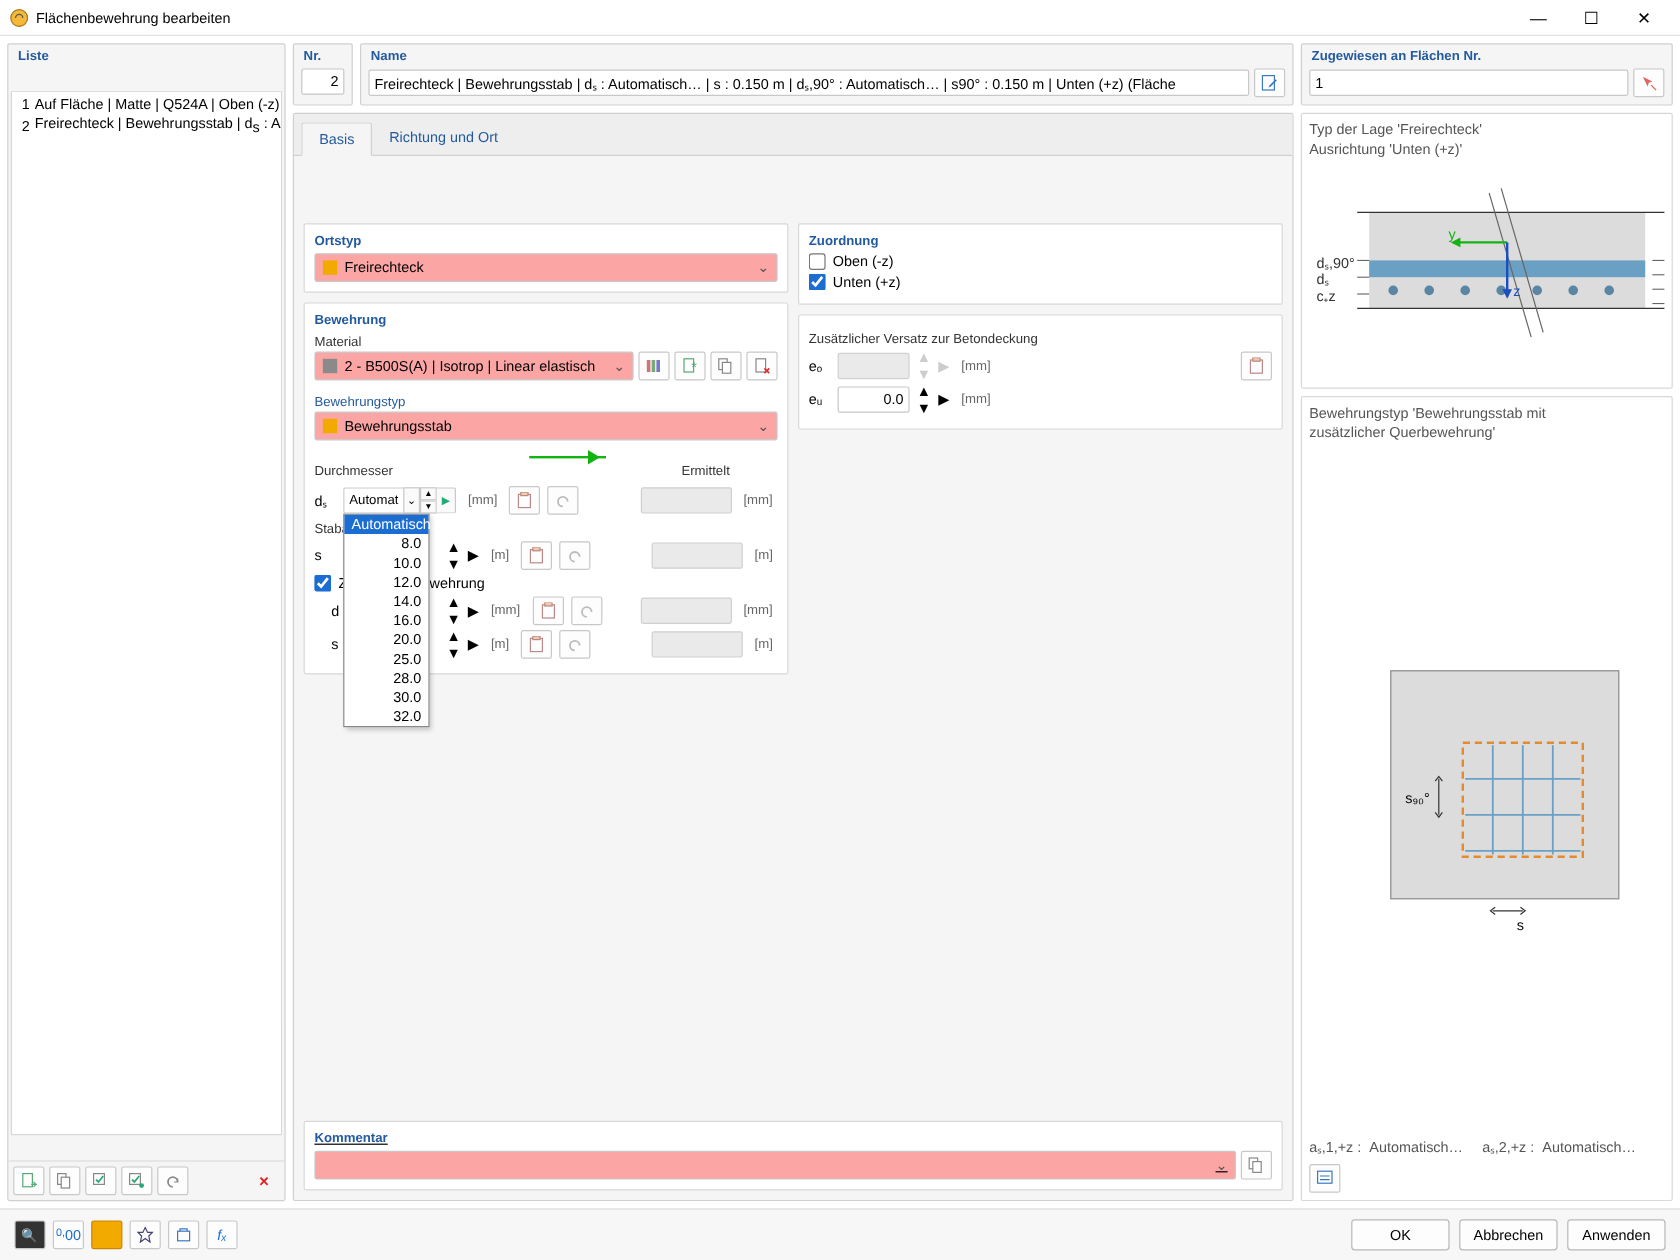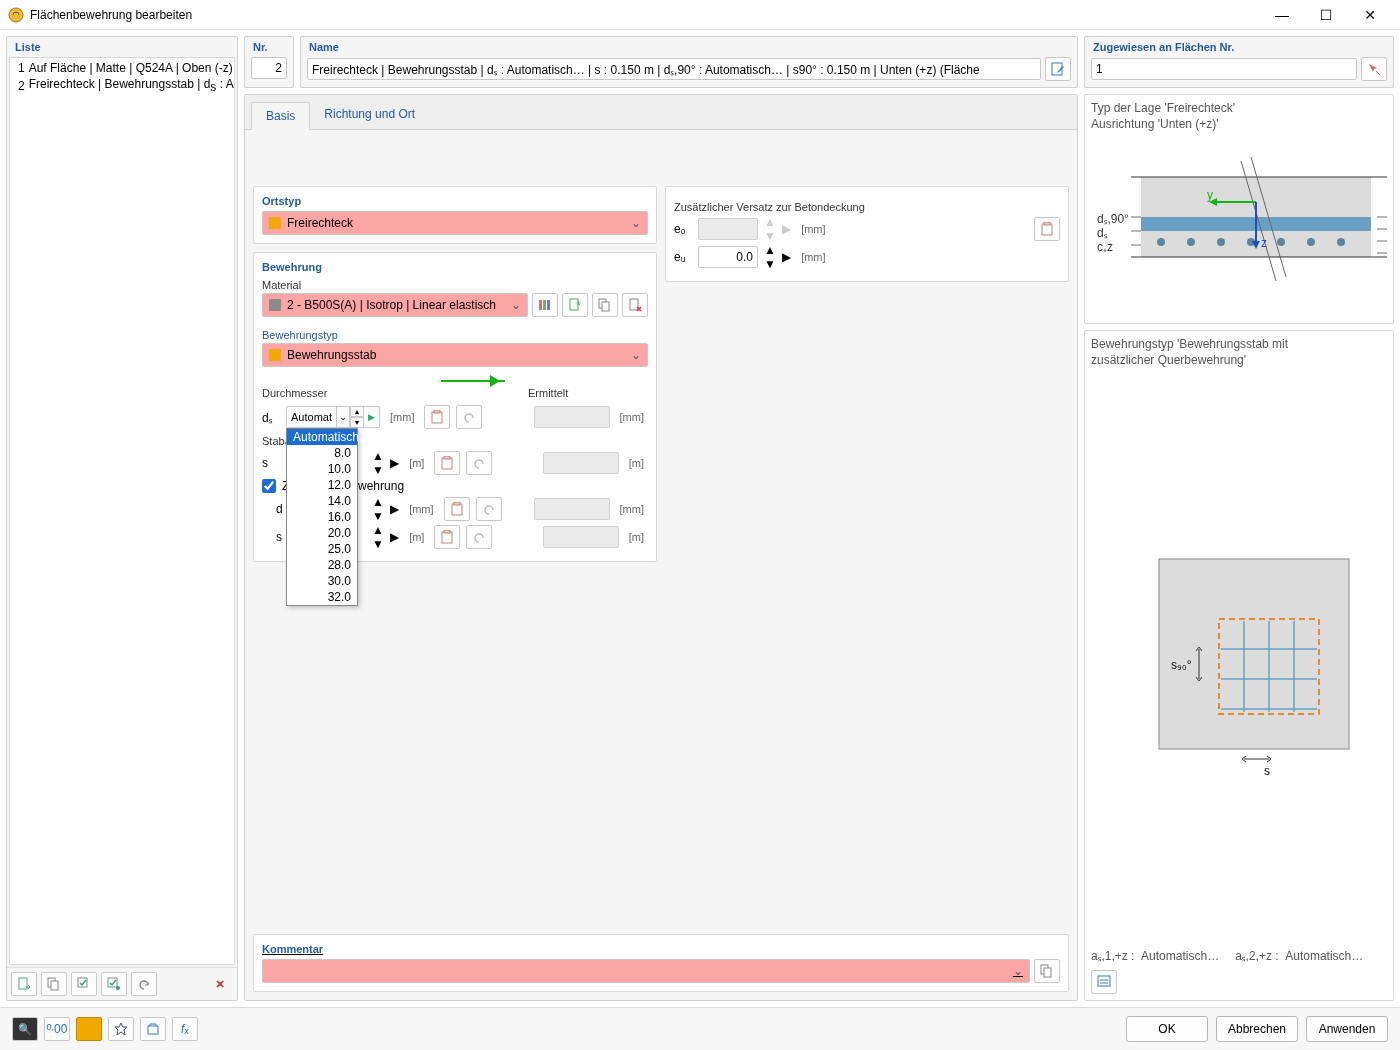--- a/index.html
+++ b/index.html
@@ -81,21 +81,21 @@
     <div class="winbtn">—</div>
     <div class="winbtn">☐</div>
     <div class="winbtn">✕</div>
   </div>
 </div>
 
 <div class="content">
   <div class="main-area">
 
     <div class="left-col">
-      <div class="panel" style="flex:1;">
+      <div class="panel" style="flex:1;gap:19px;">
         <div class="sect-label">Liste</div>
         <div class="list-body">
           <div class="list-row">
             <span class="sw" style="background:#a9e4f0"></span>
             <span style="width:10px;text-align:right;">1</span>
             <span>Auf Fläche | Matte | Q524A | Oben (-z) | Ur</span>
           </div>
           <div class="list-row">
             <span class="sw" style="background:#b1a836"></span>
             <span style="width:10px;text-align:right;">2</span>
@@ -218,21 +218,21 @@
 
               <div class="sublabel" style="margin-top:12px; color:#235a9e; font-weight:400;">Bewehrungstyp</div>
               <div class="sel">
                 <span class="swatch" style="background:#f2a900"></span>
                 <span>Bewehrungsstab</span>
                 <span class="dd">⌄</span>
               </div>
 
               <div style="display:flex; margin-top:14px;">
                 <div class="sublabel" style="flex:1;">Durchmesser</div>
-                <div class="sublabel" style="width:120px;">Ermittelt</div>
+                <div class="sublabel" style="width:120px;text-align:center;">Ermittelt</div>
               </div>
 
               <div class="row" style="position:relative;">
                 <span class="lab">dₛ</span>
                 <div class="spin" style="position:relative;">
                   <input style="width: 50px;" value="Automat">
                   <div style="width:14px;height:22px;border:1px solid #c8c8c8;display:flex;align-items:center;justify-content:center;font-size:9px;background:#fafafa;">⌄</div>
                   <div class="spbtns">
                       <div class="sp">▲</div>
                       <div class="sp">▼</div>
@@ -346,20 +346,31 @@
                     </svg>
                   </div>
                 <div style="flex:1"></div>
                 <div class="gray-box"></div>
                 <span class="unit">[m]</span>
               </div>
             </div>
           </div>
 
           <div class="form-right">
+            <div class="card">
+              <div class="hlabel">Zuordnung</div>
+              <label class="chk">
+                  <input type="checkbox" style="">
+                  <span>Oben (-z)</span>
+                </label>
+              <label class="chk">
+                  <input type="checkbox" checked="" style="">
+                  <span>Unten (+z)</span>
+                </label>
+            </div>
             <div class="card">
               <div class="sublabel extr">Zusätzlicher Versatz zur Betondeckung</div>
               <div class="row">
                 <span class="lab">eₒ</span>
                 <div class="gray-box" style="width:60px;"></div>
                 <div class="spbtns">
                     <div class="sp" style="color:#ccc;">▲</div>
                     <div class="sp" style="color:#ccc;">▼</div>
                   </div>
                 <div class="go" style="color:#ccc;">▶</div>

